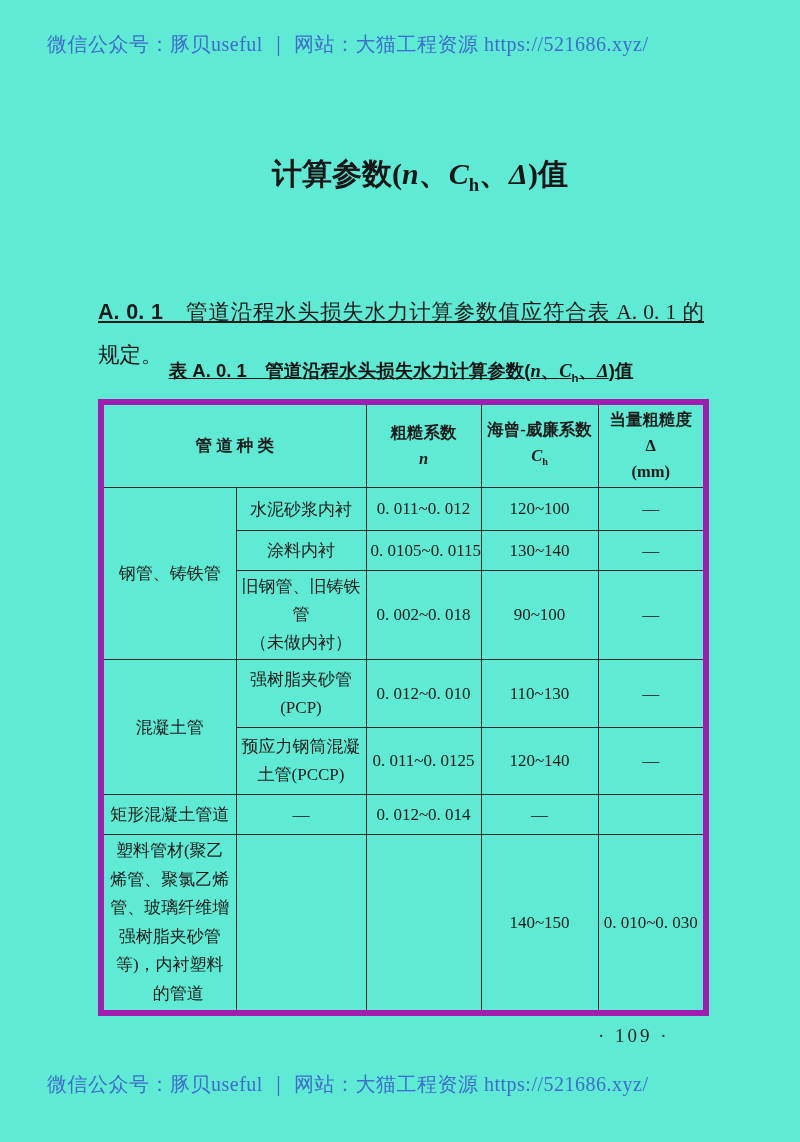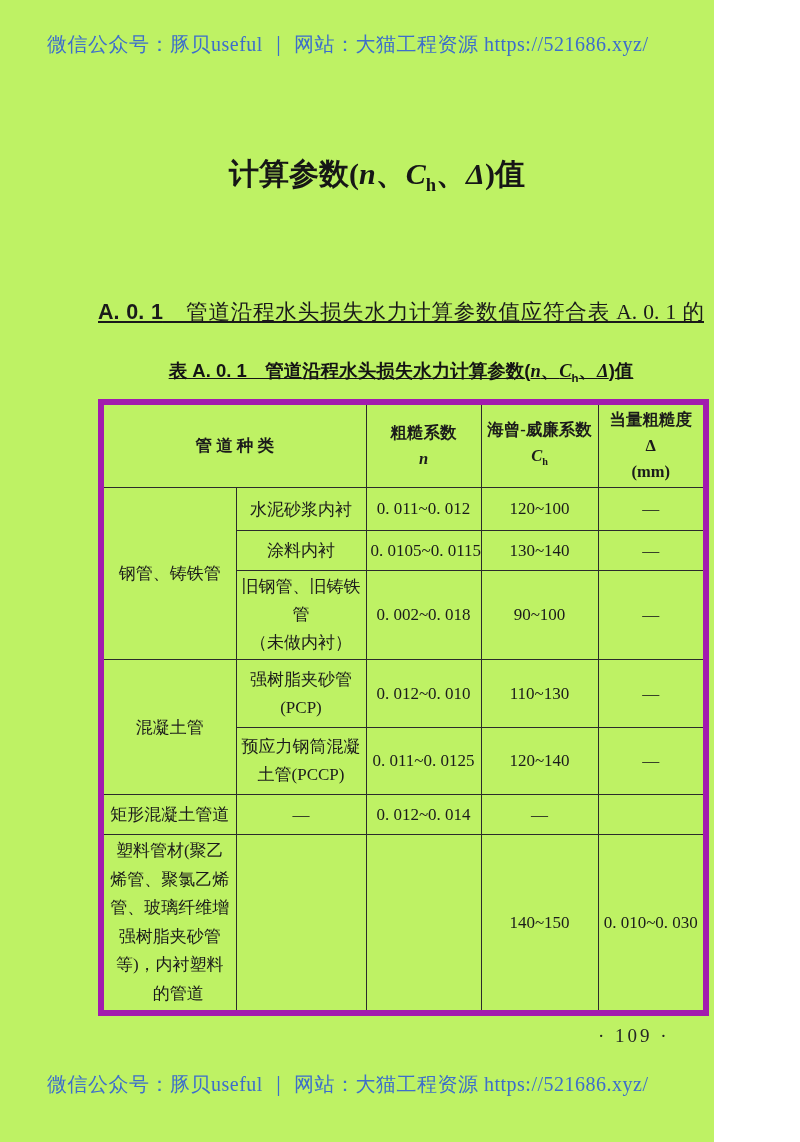--- a/index.html
+++ b/index.html
@@ -1,18 +1,18 @@
 <!DOCTYPE html>
 <html><head>
 <meta charset="utf-8">
 <style>
   * { box-sizing: border-box; }
   html, body { margin: 0; padding: 0; background: #ffffff; }
   .page {
-    position: relative; width: 714px; height: 1142px; background: #bef264;
+    position: relative; width: 800px; height: 1142px; background: #5eead4;
     font-family: "Liberation Serif", "DejaVu Serif", serif; color: #1f1f1f;
     overflow: hidden;
   }
   .banner {
     position: absolute; left: 47px; font-size: 20px; color: #3d6ecb;
     letter-spacing: 0.5px; white-space: nowrap;
   }
   .banner-top { top: 31px; }
   .banner-bottom { top: 1071px; }
   .title {
@@ -60,20 +60,21 @@
 <div class="page">
 
   <div class="banner banner-top">微信公众号：豚贝useful ｜ 网站：大猫工程资源 https://521686.xyz/</div>
 
   <div class="title">
     <div><span>计算参数(</span><span class="var">n</span><span>、</span><span class="var">C</span><sub>h</sub><span>、</span><span class="var">Δ</span><span>)值</span></div>
   </div>
 
   <div class="clause">
     <div class="clause-line1"><span class="clause-no">A. 0. 1</span><span>　管道沿程水头损失水力计算参数值应符合表 A. 0. 1 的</span></div>
+    <div class="clause-line2">规定。</div>
   </div>
 
   <div class="caption"><span>表 A. 0. 1　管道沿程水头损失水力计算参数(</span><span class="var">n</span><span>、</span><span class="var">C</span><sub>h</sub><span>、</span><span class="var">Δ</span><span>)值</span></div>
 
   <table class="ptable">
     <colgroup>
       <col style="width:135px">
         <col style="width:130px">
         <col style="width:115px">
         <col style="width:117px">

